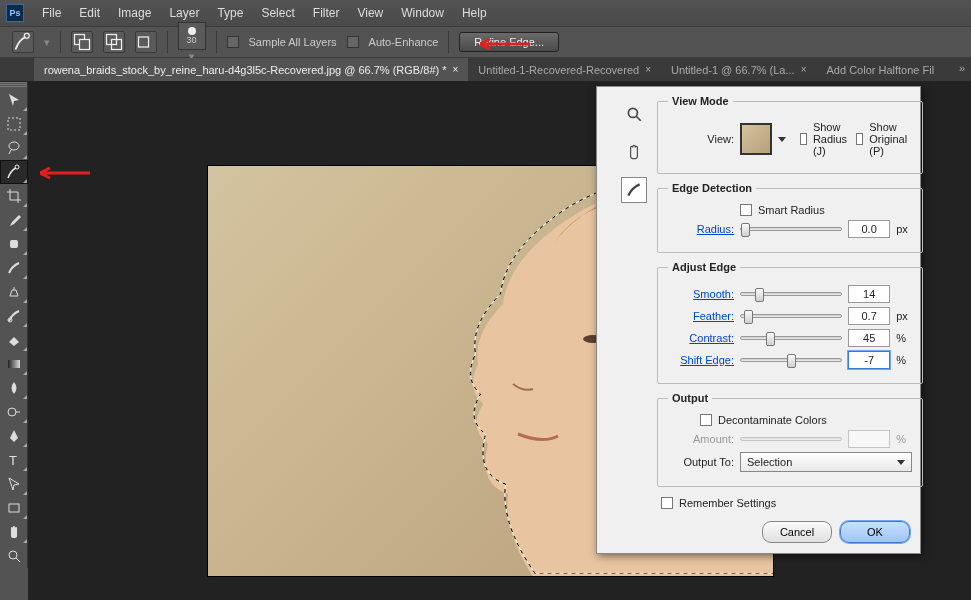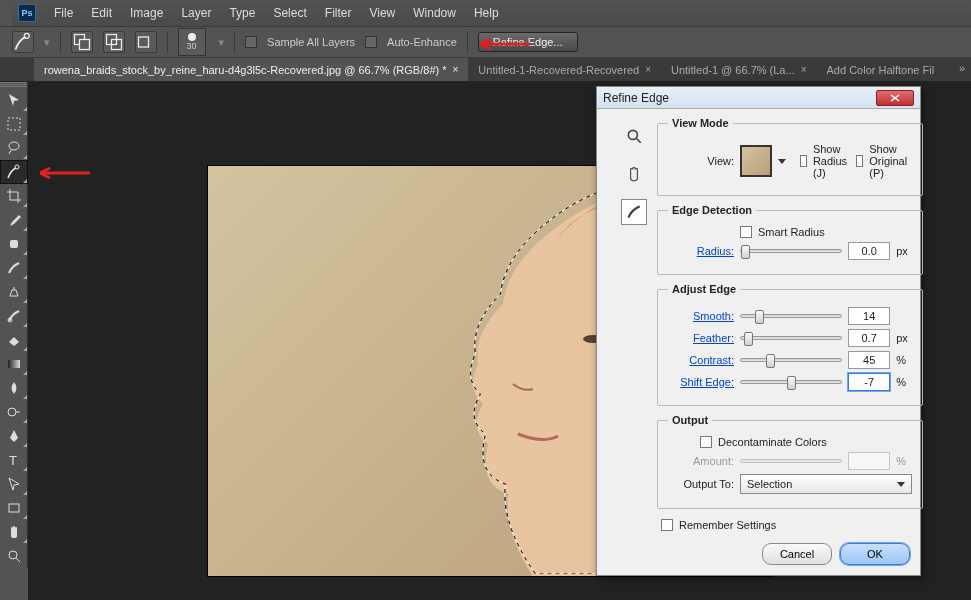--- a/index.html
+++ b/index.html
@@ -1,25 +1,25 @@
 <!DOCTYPE html>
 <html><head>
 <meta charset="utf-8">
 <style>
 * { margin: 0; padding: 0; box-sizing: border-box; font-family: "Segoe UI", Tahoma, sans-serif; }
 body { background: #535353; width: 971px; height: 600px; overflow: hidden; position: relative; }
 
-.menubar { height: 26px; background: linear-gradient(#535353,#4a4a4a); display: flex; align-items: center; padding-left: 6px; gap: 2px; font-size: 12px; color: #ddd; margin-left: 12px; }
+.menubar { height: 26px; background: linear-gradient(#535353,#4a4a4a); display: flex; align-items: center; padding-left: 6px; gap: 2px; font-size: 12px; color: #ddd; }
 .menubar .ps-icon { width: 18px; height: 18px; background: #0a2b4a; border: 1px solid #3a6a9a; display:flex; align-items:center; justify-content:center; font-size:9px; color:#8fc5ff; font-weight:bold; margin-right:8px; }
 .menubar .menu-item { padding: 3px 8px; cursor: pointer; }
 
 .optionsbar { height: 32px; background: #535353; border-top:1px solid #3a3a3a; border-bottom:1px solid #3a3a3a; display:flex; align-items:center; padding-left:12px; gap:10px; font-size:11px; color:#ccc; }
 .optionsbar .icon-btn { width:22px; height:22px; background:#5a5a5a; border:1px solid #3a3a3a; border-radius:2px; display:flex; align-items:center; justify-content:center; }
 .optionsbar .divider { width:1px; height:22px; background:#3a3a3a; }
-.brush-group { display:flex; align-items:center; gap:13px; }
+.brush-group { display:flex; align-items:center; gap:0;flex-direction:column; }
 .brush-size { width:28px; height:28px; background:#5a5a5a; border:1px solid #333; display:flex; flex-direction:column; align-items:center; justify-content:center; font-size:9px; }
 .brush-dot { width:8px; height:8px; border-radius:50%; background:#eee; }
 .chk { width:12px; height:12px; border:1px solid #333; background:#666; display:inline-block; }
 .refine-btn { background:linear-gradient(#6a6a6a,#4a4a4a); border:1px solid #222; color:#eee; font-size:11px; padding:3px 14px; border-radius:3px; cursor:pointer; }
 
 .tabbar { height:24px; background:#3a3a3a; border-bottom:1px solid #222; display:flex; align-items:stretch; font-size:11px; color:#aaa; padding-left:34px; position:relative; }
 .tab { padding: 4px 10px; display:flex; align-items:center; gap:6px; cursor:pointer; }
 .tab.active { background:#535353; color:#eee;text-align:center; }
 .tab .close { font-size:10px; }
 .tabbar .more { position:absolute; right:6px; top:4px; color:#aaa; }
@@ -304,28 +304,20 @@
       <path d="M0 8 L50 8 M0 8 L10 3 M0 8 L10 13" stroke="#e02020" stroke-width="3" fill="none"></path>
     </svg>
 </div>
 <div class="arrow-red" style="left:40px; top:165px">
   <svg width="60" height="16">
       <path d="M0 8 L50 8 M0 8 L10 3 M0 8 L10 13" stroke="#e02020" stroke-width="3" fill="none"></path>
     </svg>
 </div>
 
 <div class="dialog">
-  <div class="dialog-title">
-    <span>Refine Edge</span>
-    <span class="close-btn">
-        <svg width="12" height="10" viewBox="0 0 12 10">
-          <path d="M2 2 L10 8 M10 2 L2 8" stroke="#fff" stroke-width="1.5"></path>
-        </svg>
-      </span>
-  </div>
   <div class="dialog-body">
     <div class="dialog-left">
       <div class="lt">
           <svg width="18" height="18" viewBox="0 0 16 16">
             <circle cx="7" cy="7" r="4" stroke="#444" fill="none" stroke-width="1.5"></circle>
             <path d="M10 10 L14 14" stroke="#444" stroke-width="1.5"></path>
           </svg>
         </div>
       <div class="lt">
           <svg width="18" height="18" viewBox="0 0 16 16">

